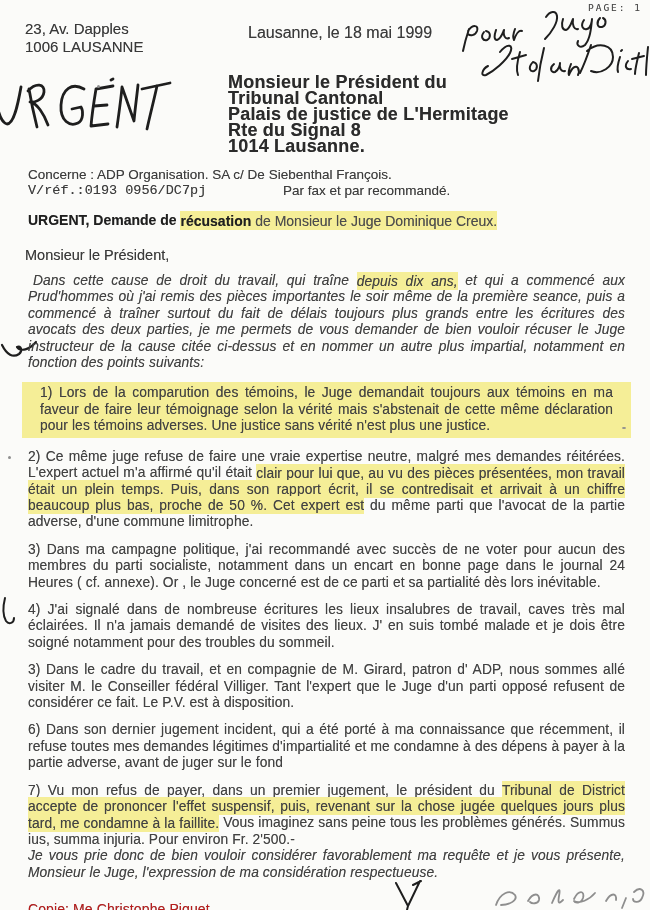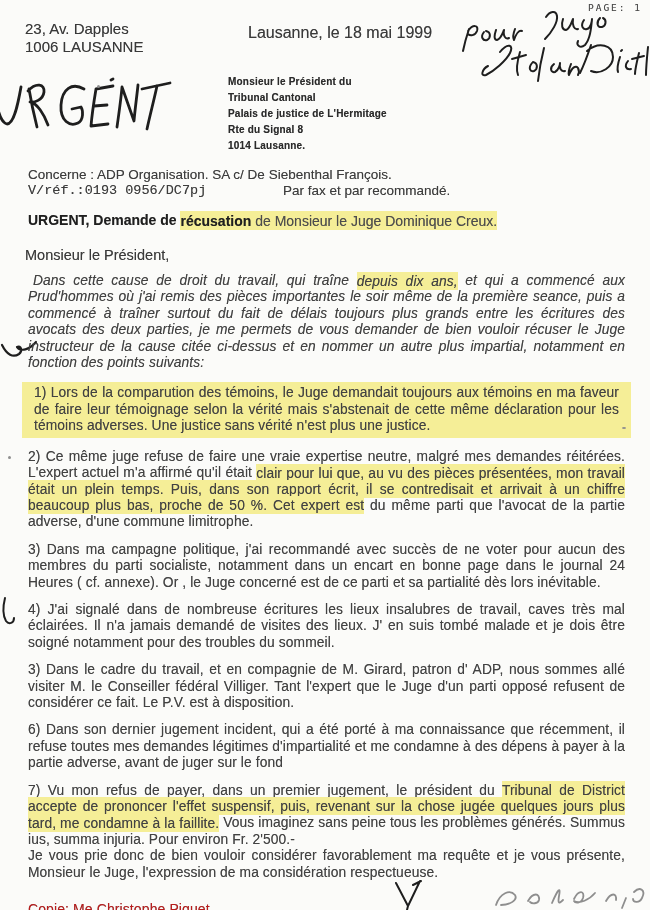--- a/index.html
+++ b/index.html
@@ -12,41 +12,41 @@
   }
   .abs{position:absolute;}
   .page-indicator{
     top:2px;right:8px;
     font-family:"DejaVu Sans Mono",monospace;
     font-size:9.5px;letter-spacing:2px;color:#4c4c4c;
   }
   .sender{left:25px;top:20px;font-size:15px;line-height:17.5px;color:#393939;}
   .date-line{left:228px;top:24px;font-size:16px;color:#3a3a3a;margin-left:20px;}
   .recipient{
-    left:228px;top:74px;font-size:10px;font-weight:bold;
+    left:228px;top:74px;font-size:18px;font-weight:bold;
     line-height:16px;color:#2b2b2b;letter-spacing:0.2px;
   }
   .concerne{left:28px;top:167px;font-size:13.5px;color:#3d3d3d;}
   .ref-row{left:28px;top:183px;width:580px;display:flex;font-size:13.5px;color:#3d3d3d;}
   .ref-row .ref{width:255px;font-family:Liberation Mono, monospace;}
   .subject{left:28px;top:212px;width:600px;font-size:14px;color:#4d4d4d;}
   .subject b{color:#1f1f1f;}
   .salutation{left:25px;top:247px;font-size:14.5px;color:#3a3a3a;}
   .red-note{
     left:407px;top:239px;
     font-family:"Liberation Mono","DejaVu Sans Mono",monospace;
     font-size:29px;letter-spacing:1px;color:var(--red,#e5294a);
     text-shadow:none;
   }
   .body-block{left:28px;top:273px;width:597px;font-size:13.8px;line-height:16.4px;
     text-align:justify;letter-spacing:0.1px;color:#424242;}
   .para{margin:0 0 11px 0;}
   .para.indent{text-indent:5px;font-style:italic;}
-  .para.no-gap{margin-top:-11px;}
-  .para.hl-block{background:var(--hl,#f5ee97);padding:3px 12px;margin-left:-6px;margin-right:-6px;}
+  .para.no-gap{margin-top:-11px;font-style:italic;}
+  .para.hl-block{background:var(--hl,#f5ee97);padding:3px 18px;margin-left:-6px;margin-right:-6px;}
   mark{background:var(--hl,#f5ee97);color:inherit;padding:1.5px 0;}
   .copy-line{font-size:14px;margin-top:20px;color:#b91c1c;}
   svg.hand{position:absolute;overflow:visible;}
   svg.hand path{fill:none;stroke:#1e1e1e;stroke-linecap:round;stroke-linejoin:round;}
   svg.sig path{stroke:#8e8e8e;}
   .speck{position:absolute;background:#8f8f8f;border-radius:50%;}
 </style>
 </head>
 <body>
 

